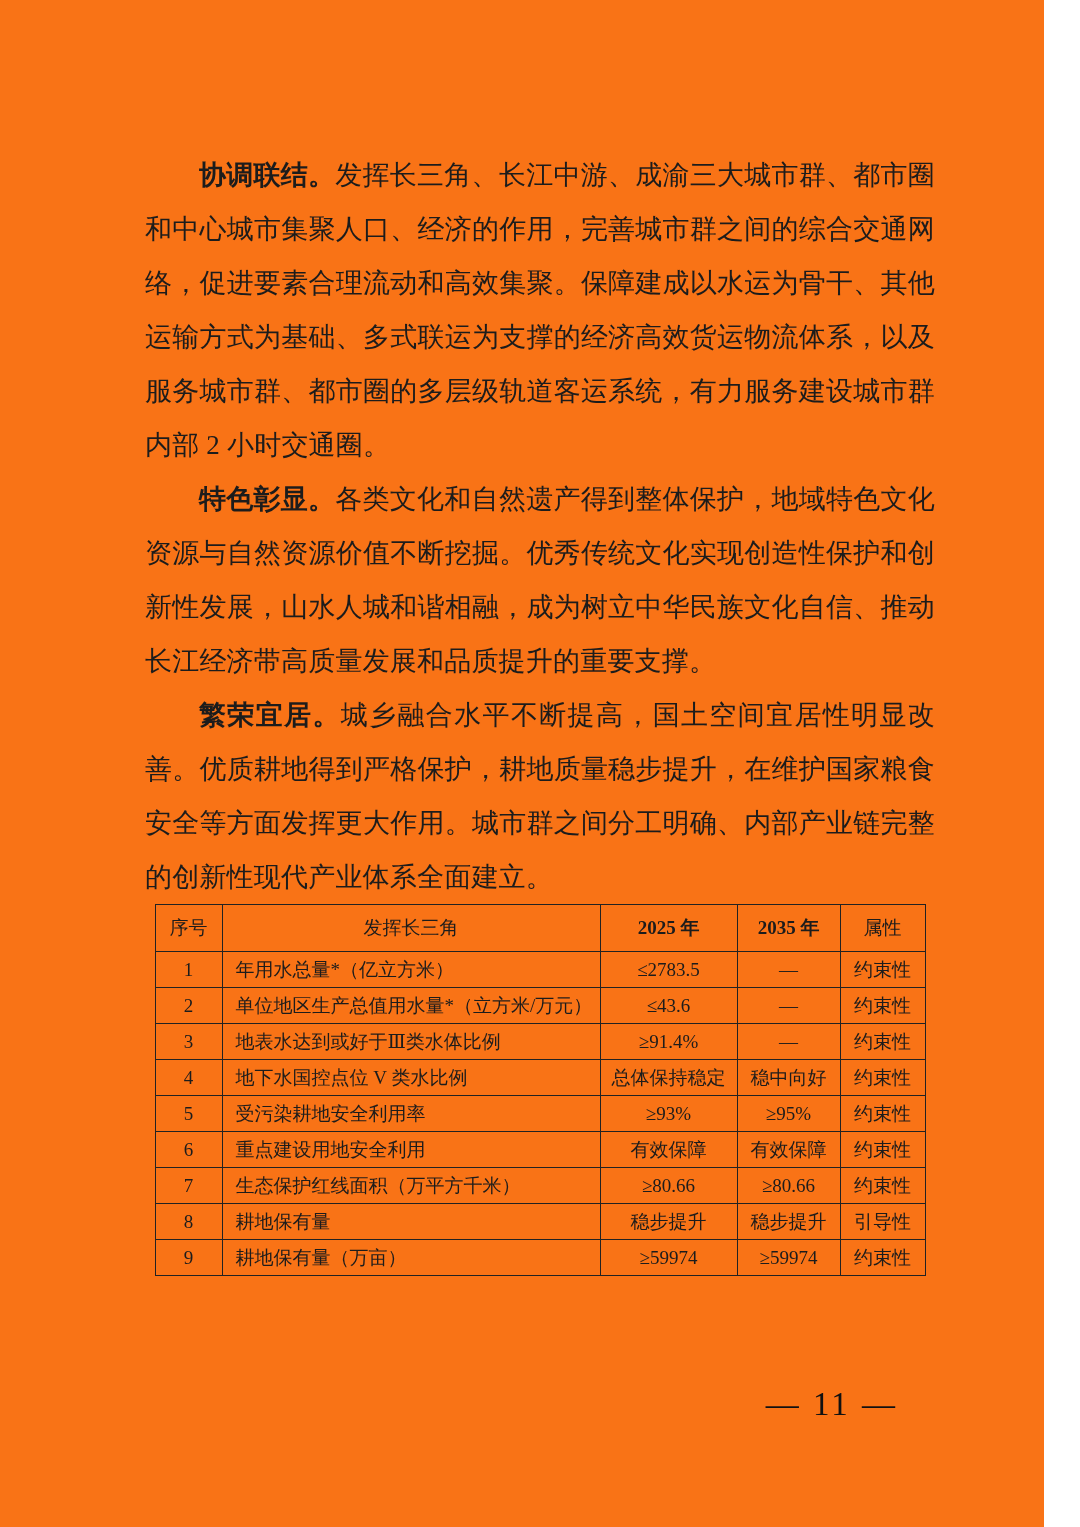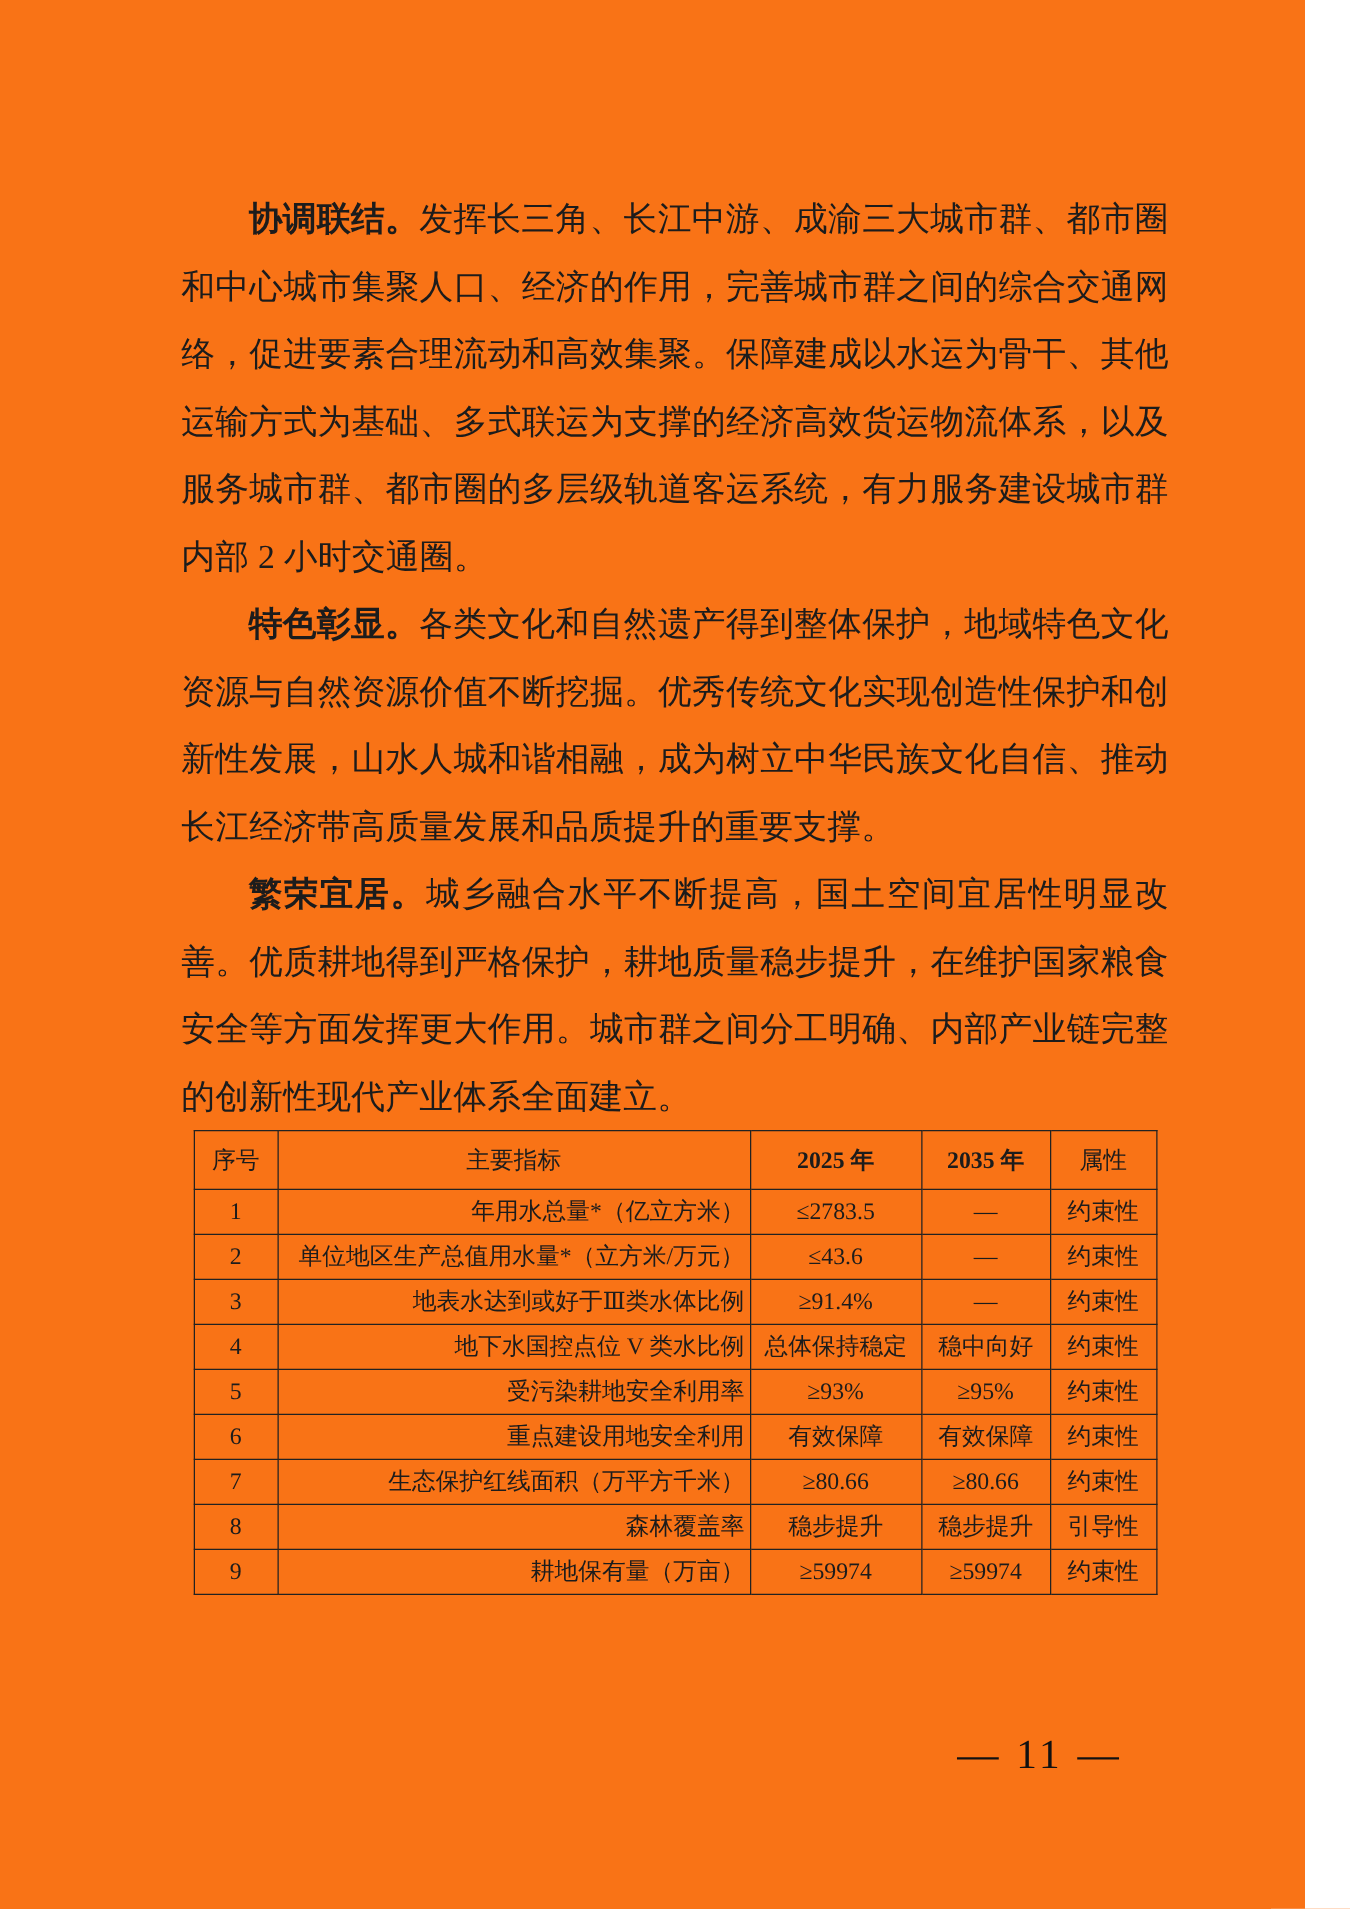--- a/index.html
+++ b/index.html
@@ -60,21 +60,21 @@
     height:46px;
   }
   table.indicators thead th.year{
     font-weight:bold;
     font-family:"Liberation Serif","DejaVu Serif",serif;
   }
   table.indicators tbody td{
     height:35px;
   }
   table.indicators td.c-indicator{
-    text-align:right;
+    text-align:left;
   }
   .cw{
     line-height:30px;
     padding:1px 4px;
   }
   td.c-indicator .cw{
     padding-left:13px;
     white-space:nowrap;
     overflow:hidden;
   }
@@ -109,21 +109,21 @@
       <colgroup>
         <col style="width:67px">
         <col style="width:378px">
         <col style="width:137px">
         <col style="width:103px">
         <col style="width:85px">
       </colgroup>
       <thead>
         <tr>
           <th>序号</th>
-          <th>主要指标</th>
+          <th>发挥长三角</th>
           <th class="year">2025 年</th>
           <th class="year">2035 年</th>
           <th>属性</th>
         </tr>
       </thead>
       <tbody>
         <tr>
           <td>
               <div class="cw">1</div>
             </td>
@@ -240,21 +240,21 @@
             </td>
           <td>
               <div class="cw">约束性</div>
             </td>
         </tr>
         <tr>
           <td>
               <div class="cw">8</div>
             </td>
           <td class="c-indicator">
-              <div class="cw">森林覆盖率</div>
+              <div class="cw">耕地保有量</div>
             </td>
           <td class="c-2025">
               <div class="cw">稳步提升</div>
             </td>
           <td>
               <div class="cw">稳步提升</div>
             </td>
           <td>
               <div class="cw">引导性</div>
             </td>

